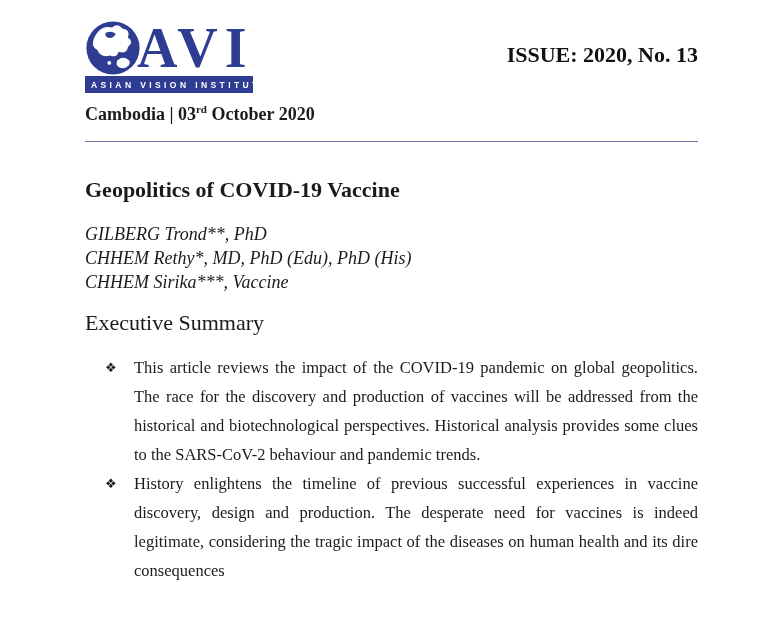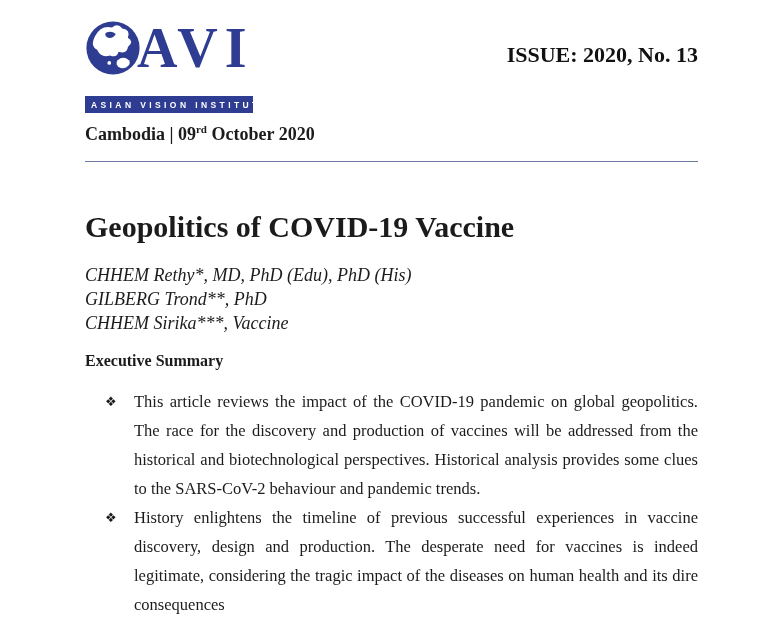--- a/index.html
+++ b/index.html
@@ -27,21 +27,21 @@
   .logo-block{display:flex;flex-direction:column;}
   .logo-row{display:flex;align-items:center;}
   .globe{width:56px;height:56px;color:var(--brand-blue);margin-right:2px;}
   .avi-acronym{
     font-size:56px;font-weight:bold;line-height:1;
     color:var(--brand-blue);
     letter-spacing:7px;
     margin-left:-6px;
   }
   .tagline-bar{
-    margin-top:20px;
+    margin-top:0;
     background:var(--brand-blue);
     color:#fff;
     font-family:"Liberation Sans", sans-serif;
     font-size:8.5px;font-weight:bold;
     letter-spacing:3.4px;
     padding:4px 4px 3px 6px;
     width:168px;
     box-sizing:border-box;
     text-align:center;
     white-space:nowrap;
@@ -65,30 +65,30 @@
   }
   .dateline sup{font-size:11px;}
   .rule{
     margin-top:15px;
     border:none;
     border-top:1.5px solid var(--rule-blue);
     width:100%;
   }
   
   .article-title{
-    margin-top:48px;
-    font-size:30px;font-weight:bold;line-height:1.1;
+    margin-top:36px;
+    font-size:22px;font-weight:bold;line-height:1.1;
   }
   .authors{
     margin-top:20px;
     font-size:18px;font-style:italic;line-height:24px;
   }
   .section-heading{
     margin-top:16px;
-    font-size:16px;font-weight:bold;line-height:1.2;
+    font-size:22px;font-weight:normal;line-height:1.2;
   }
   ul.summary-list{
     list-style:none;
     margin:17px 0 0 20px;
     padding:0;
   }
   ul.summary-list li{
     display:flex;
     font-size:16.5px;
     line-height:29px;
@@ -121,29 +121,29 @@
           </svg>
         </span>
         <span class="avi-acronym">AVI</span>
       </div>
       <div class="tagline-bar">ASIAN VISION INSTITUTE</div>
     </div>
     <div class="issue">ISSUE: 2020, No. 13</div>
   </div>
 
 
-  <div class="dateline"><span>Cambodia | 09</span><sup>rd</sup><span> October 2020</span></div>
+  <div class="dateline"><span>Cambodia | 03</span><sup>rd</sup><span> October 2020</span></div>
 
   <hr class="rule">
 
   <div class="article-title">Geopolitics of COVID-19 Vaccine</div>
 
   <div class="authors">
+    <div>GILBERG Trond**, PhD</div>
     <div>CHHEM Rethy*, MD, PhD (Edu), PhD (His)</div>
-    <div>GILBERG Trond**, PhD</div>
     <div>CHHEM Sirika***, Vaccine</div>
   </div>
 
   <div class="section-heading">Executive Summary</div>
 
   <ul class="summary-list">
     <li>
       <span class="bullet-glyph">❖</span>
       <span class="bullet-text">This article reviews the impact of the COVID-19 pandemic on global geopolitics. The race for the discovery and production of vaccines will be addressed from the historical and biotechnological perspectives. Historical analysis provides some clues to the SARS-CoV-2 behaviour and pandemic trends.</span>
     </li>

